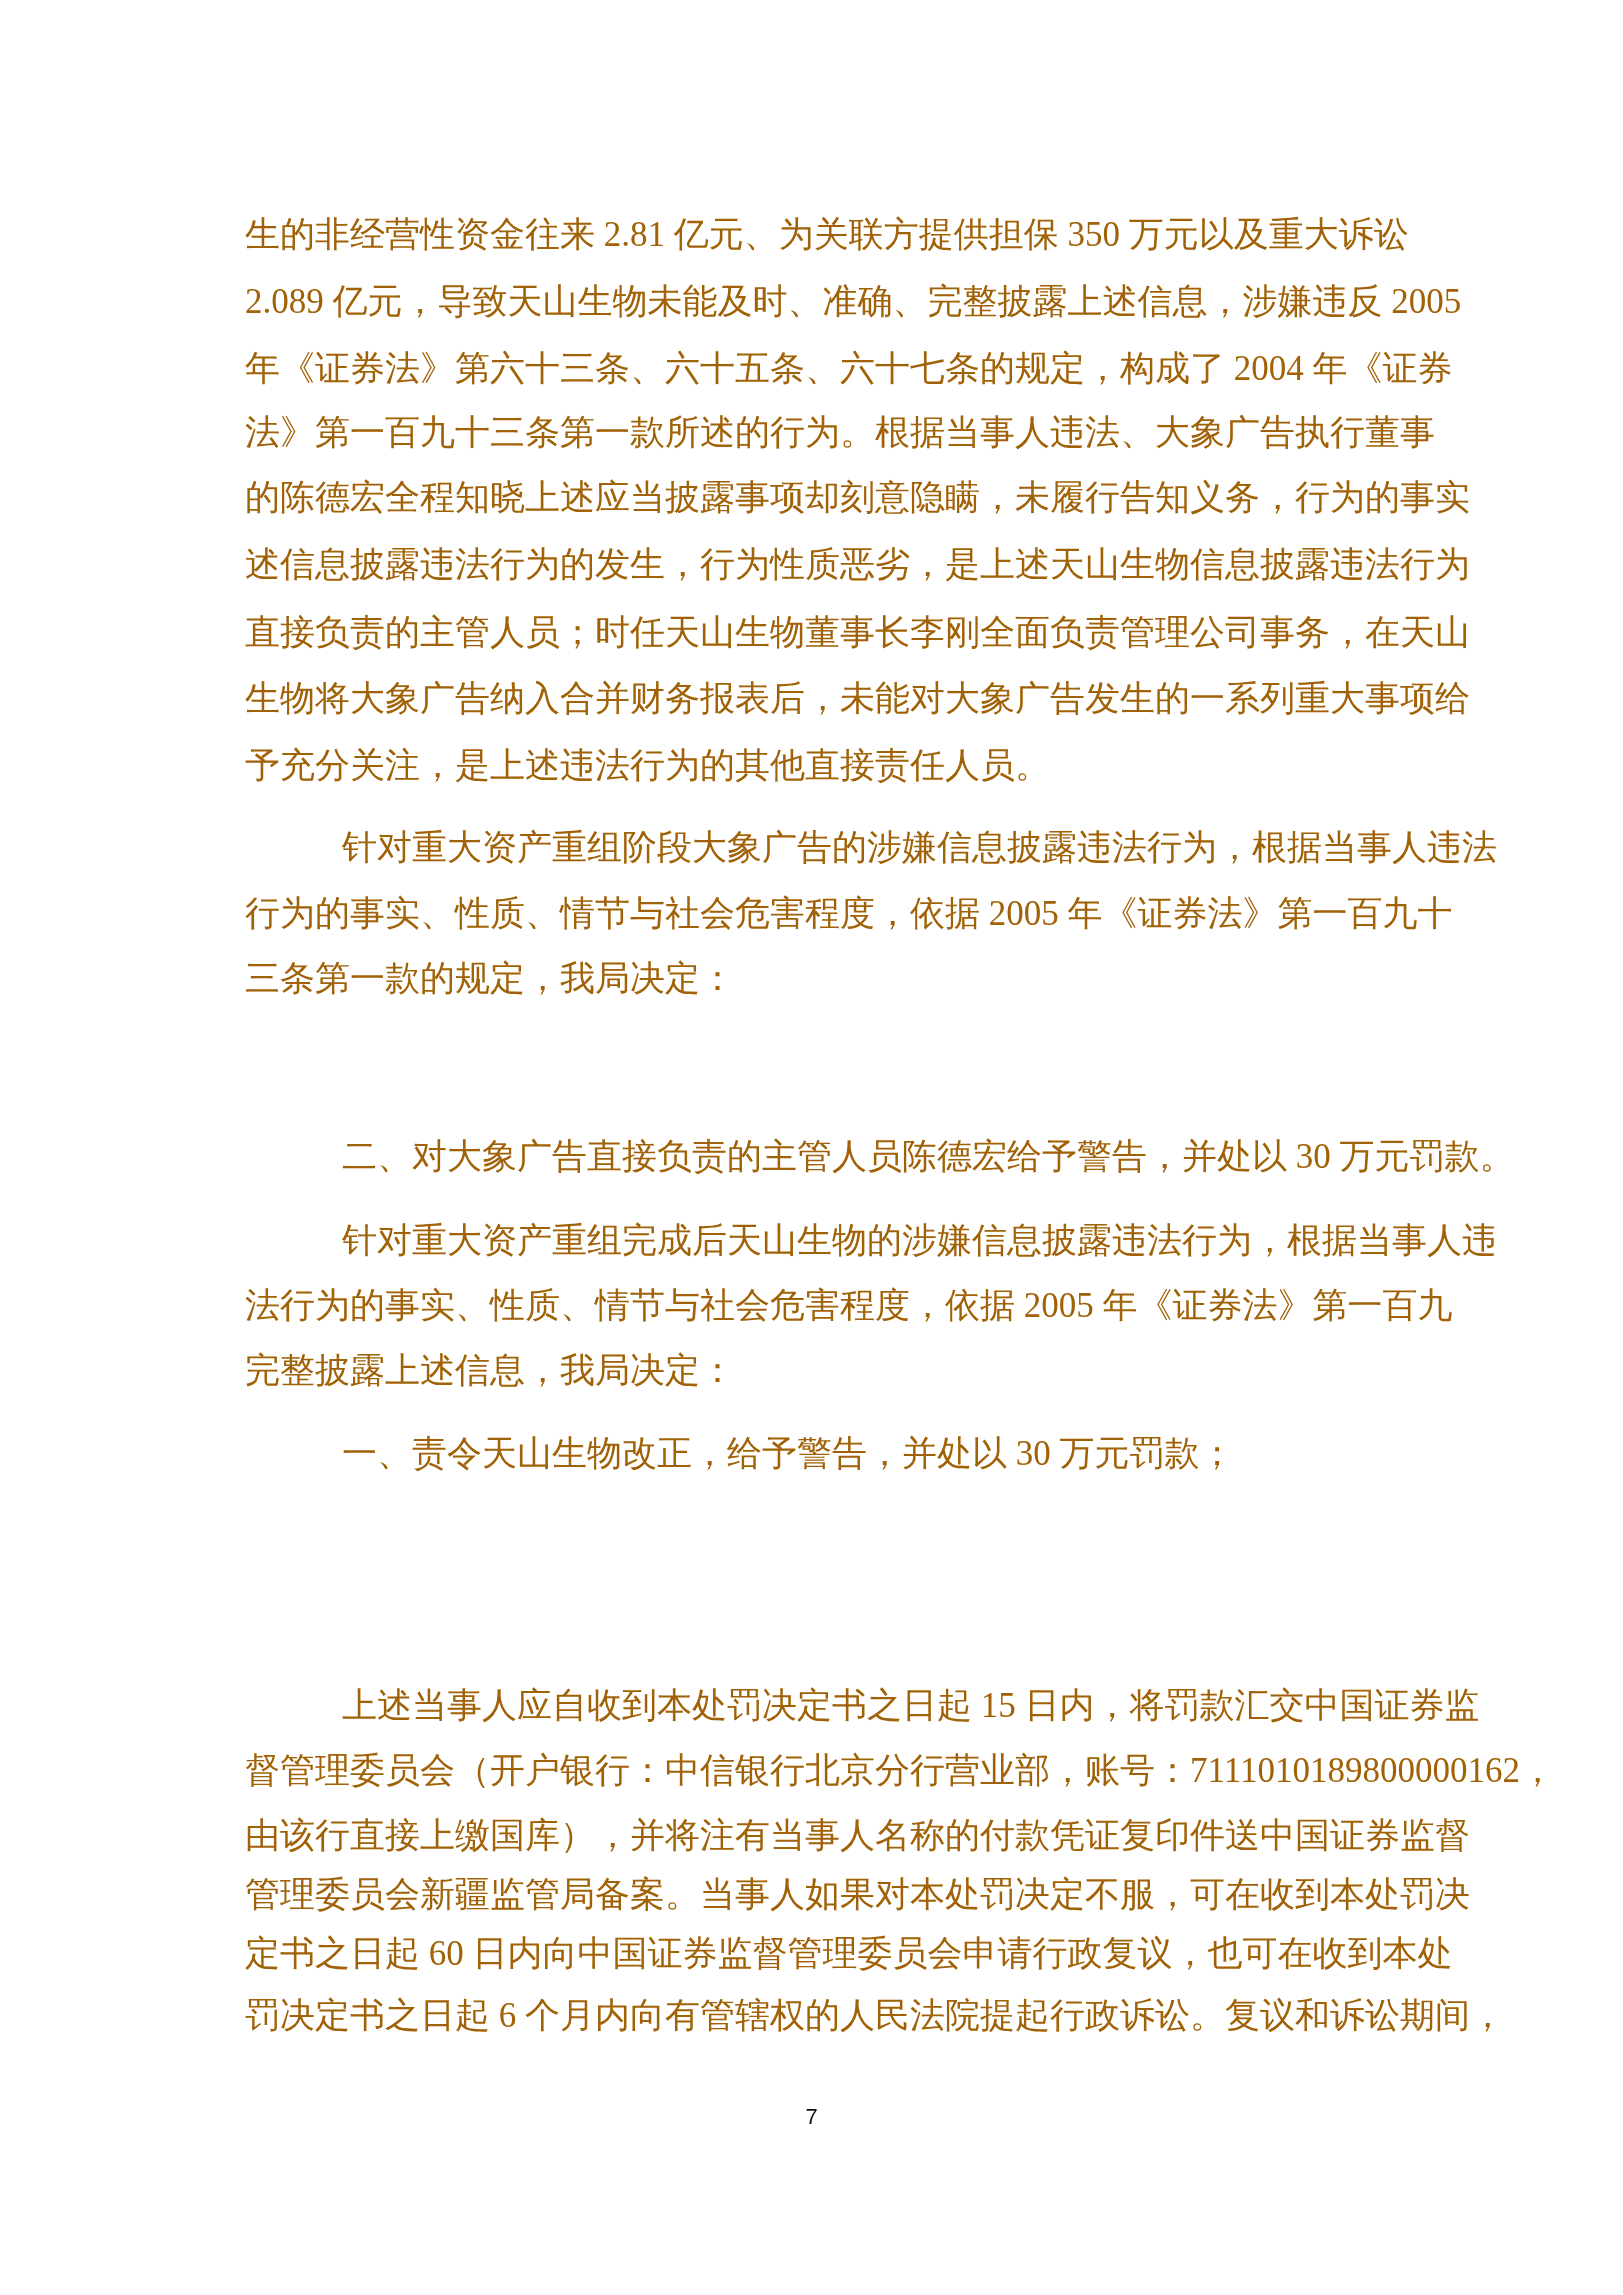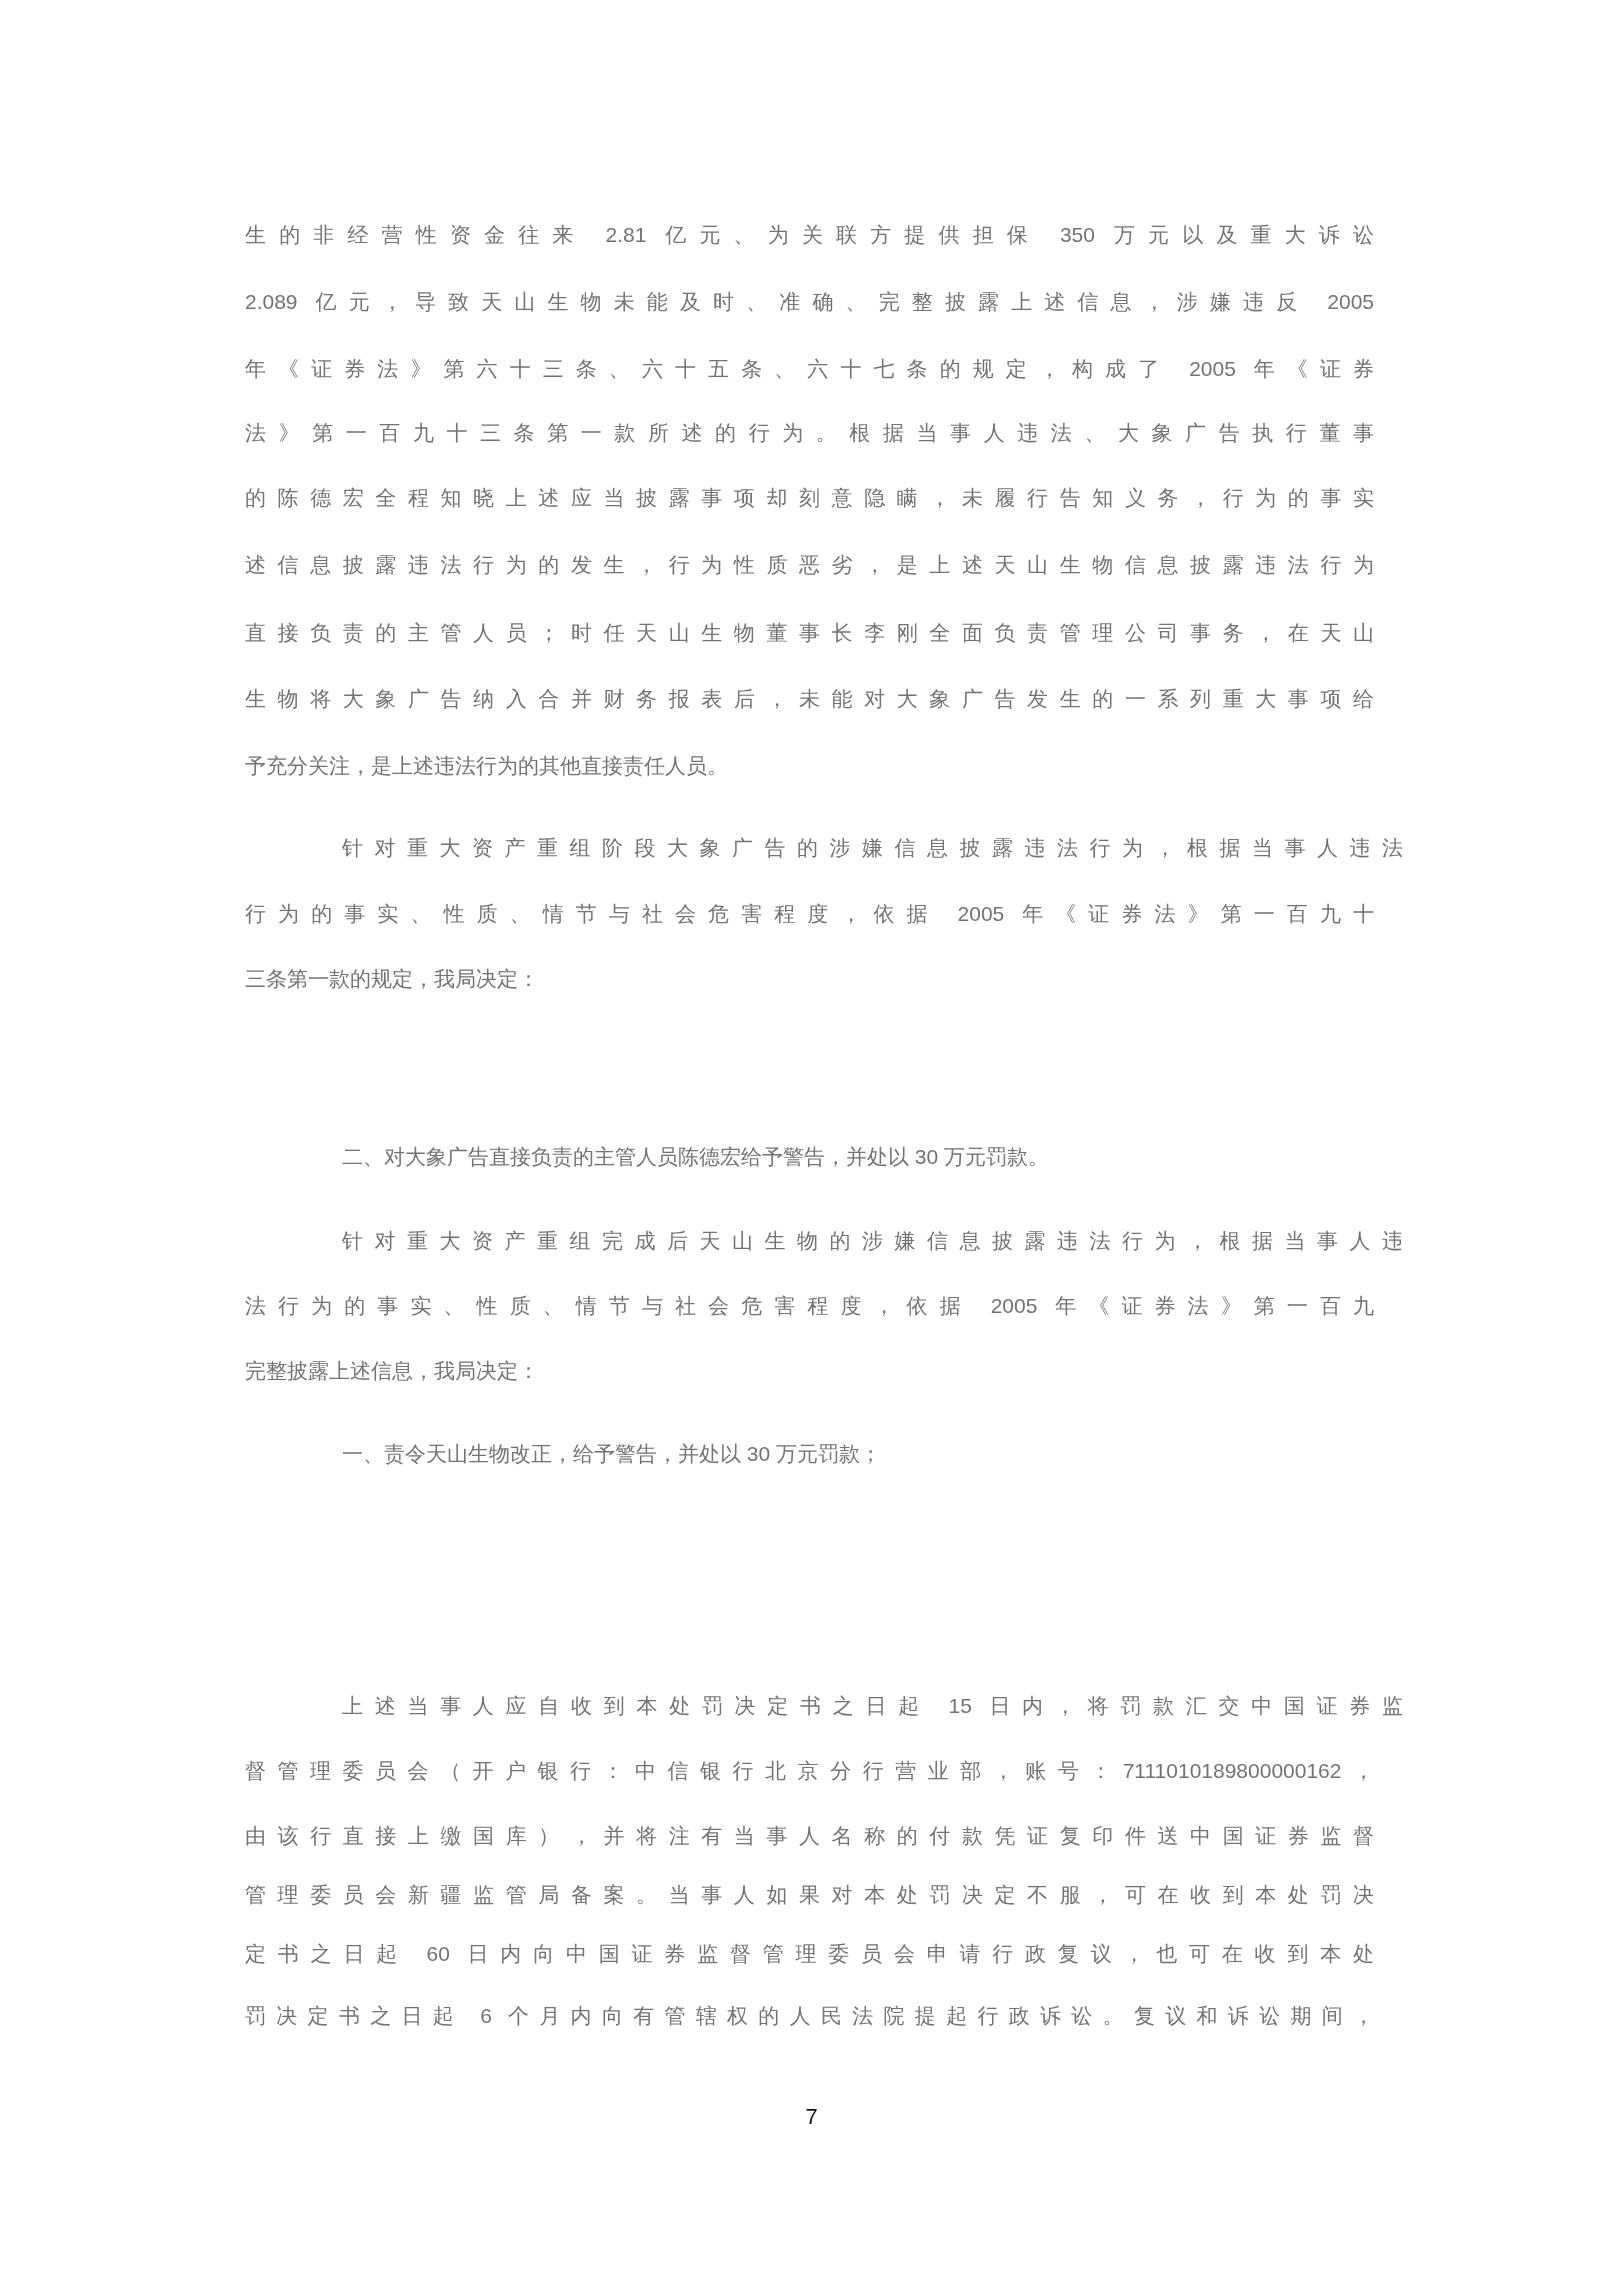--- a/index.html
+++ b/index.html
@@ -20,23 +20,23 @@
     height: 2295px;
     background: #ffffff;
   }
   .line {
     position: absolute;
     left: 245px;
     width: 1129px;
     height: 51px;
     line-height: 51px;
     margin-top: -25px;
-    font-family: Liberation Sans, sans-serif;
-    font-size: 21px;
-    color: #737373;
+    font-family: Liberation Serif, serif;
+    font-size: 35px;
+    color: #a16207;
     white-space: nowrap;
     text-align: justify;
     text-align-last: justify;
     letter-spacing: 0px;
   }
   .line.indent {
     left: 313px;
     width: 1061px;
     margin-left: 29px;
   }
@@ -56,21 +56,21 @@
   }
 </style>
 </head>
 <body>
 
 <div class="page">
 
   <div>
     <div class="line" style="top:234px">生的非经营性资金往来 2.81 亿元、为关联方提供担保 350 万元以及重大诉讼</div>
     <div class="line" style="top:301px">2.089 亿元，导致天山生物未能及时、准确、完整披露上述信息，涉嫌违反 2005</div>
-    <div class="line" style="top:368px">年《证券法》第六十三条、六十五条、六十七条的规定，构成了 2005 年《证券</div>
+    <div class="line" style="top:368px">年《证券法》第六十三条、六十五条、六十七条的规定，构成了 2004 年《证券</div>
     <div class="line" style="top:432px">法》第一百九十三条第一款所述的行为。根据当事人违法、大象广告执行董事</div>
     <div class="line" style="top:497px">的陈德宏全程知晓上述应当披露事项却刻意隐瞒，未履行告知义务，行为的事实</div>
     <div class="line" style="top:564px">述信息披露违法行为的发生，行为性质恶劣，是上述天山生物信息披露违法行为</div>
     <div class="line" style="top:632px">直接负责的主管人员；时任天山生物董事长李刚全面负责管理公司事务，在天山</div>
     <div class="line" style="top:698px">生物将大象广告纳入合并财务报表后，未能对大象广告发生的一系列重大事项给</div>
     <div class="line last" style="top:765px">予充分关注，是上述违法行为的其他直接责任人员。</div>
   </div>
 
   <div>
     <div class="line indent" style="top:847px">针对重大资产重组阶段大象广告的涉嫌信息披露违法行为，根据当事人违法</div>

